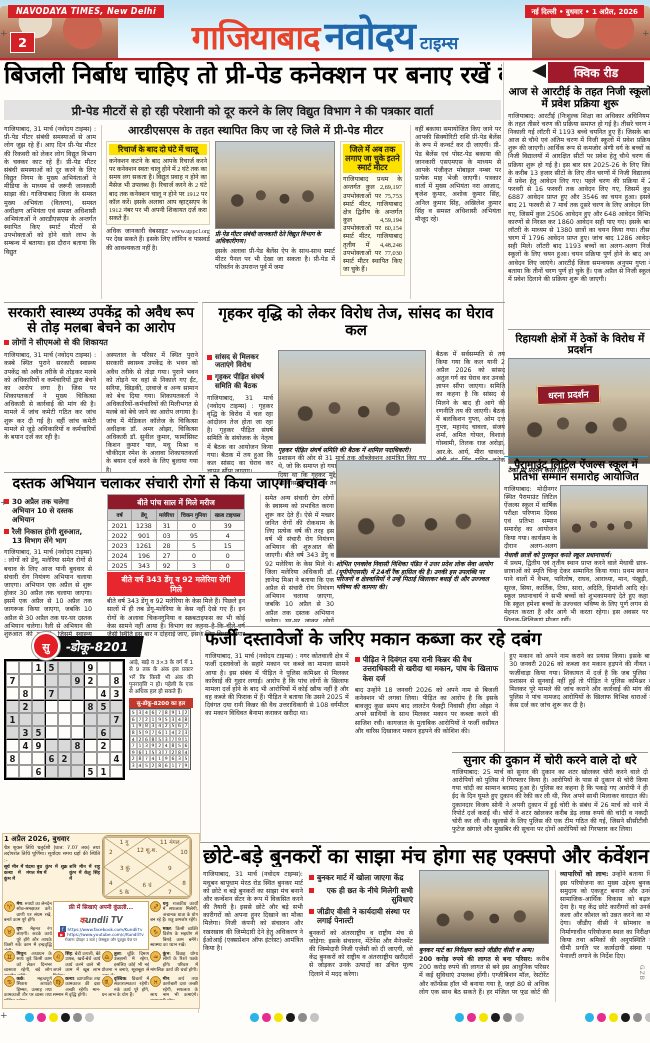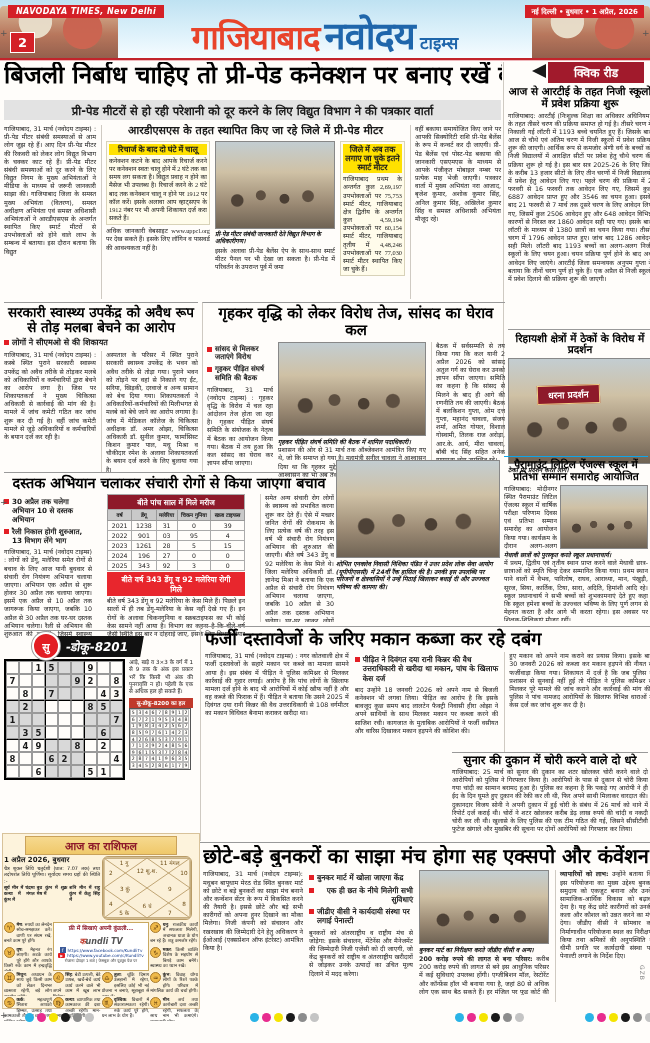--- a/index.html
+++ b/index.html
@@ -63,21 +63,21 @@
   .qr-photo{width:142px;height:104px;}
   .qr-banner{position:absolute;left:28px;top:26px;background:#8e1a2a;color:#fff;font-size:9px;font-weight:bold;
     padding:2px 10px;transform:rotate(-2deg);border:1px solid #f3d488;}
   
   .health{left:4px;top:302px;width:194px;height:166px;border-top:1px solid #999;padding-top:2px;}
   .health-hl{font-size:13.5px;text-align:center;}
   .h-cols{display:flex;gap:5px;margin-top:2px;}
   .grihkar{left:202px;top:302px;width:298px;height:166px;border-top:1px solid #999;border-left:1px solid #cfcac2;
     padding-top:2px;padding-left:4px;}
   .g-hl{font-size:15px;text-align:center;}
-  .g-cols{display:flex;gap:5px;margin-top:3px;justify-content:space-between;}
+  .g-cols{display:flex;gap:5px;margin-top:11px;justify-content:space-between;}
   .g-photo{width:146px;height:92px;}
   
   .dastak{left:4px;top:472px;width:330px;height:152px;border-top:1px solid #999;padding-top:2px;}
   .d-hl{font-size:14.5px;text-align:center;}
   .d-cols{display:flex;gap:15px;margin-top:3px;}
   .ptable{width:138px;border-collapse:collapse;}
   .ptable .tt{background:#8e1a2a;color:#fff;font-size:7.5px;font-weight:bold;text-align:center;padding:2px 0;}
   .ptable th{background:#c9c9c9;font-size:5.4px;padding:1px;border:0.5px solid #999;}
   .ptable td{font-size:6.2px;text-align:center;border:0.5px solid #aaa;padding:1px 2px;}
   .rednote{background:#e8262d;color:#fff;font-weight:bold;font-size:7.6px;text-align:center;padding:2px 13px;margin-top:1px;}
@@ -562,21 +562,20 @@
         </div>
       </div>
       <div class="body-txt clip vrule" style="flex:1;height:132px;">
         <span class="lead-in">व्यापारियों को लाभ:</span>
         <span>उन्होंने बताया कि इस परियोजना का मुख्य उद्देश्य बुनकर समुदाय को एकजुट बनाना और उनके सामाजिक-आर्थिक विकास को बढ़ावा देना है। यह केंद्र छोटे कारीगरों को उनकी कला और कौशल को उन्नत करने का मंच देगा। जीडीए वीसी ने सोमवार को निर्माणाधीन परियोजना स्थल का निरीक्षण किया तथा श्रमिकों की अनुपस्थिति व धीमी प्रगति पर कार्यदायी संस्था पर पेनाल्टी लगाने के निर्देश दिए।</span>
       </div>
     </div>
   </div>
 
   <div class="abs rashifal">
-    <div class="r-head">आज का राशिफल</div>
     <div class="r-top">
       <div class="r-info">
         <div class="r-date">1 अप्रैल 2026, बुधवार</div>
         <div>चैत्र शुक्ल तिथि चतुर्दशी (प्रात: 7.07 तक) तथा तदोपरांत तिथि पूर्णिमा। सूर्योदय समय ग्रहों की स्थिति :-</div>
         <div class="r-planets">
           <div>सूर्य मीन में चंद्रमा कन्या में मंगल कुंभ में</div>
           <div>बुध कुंभ में शुक्र मेष में</div>
           <div>शनि मीन में राहु कुंभ में केतु सिंह में</div>
         </div>
       </div>

